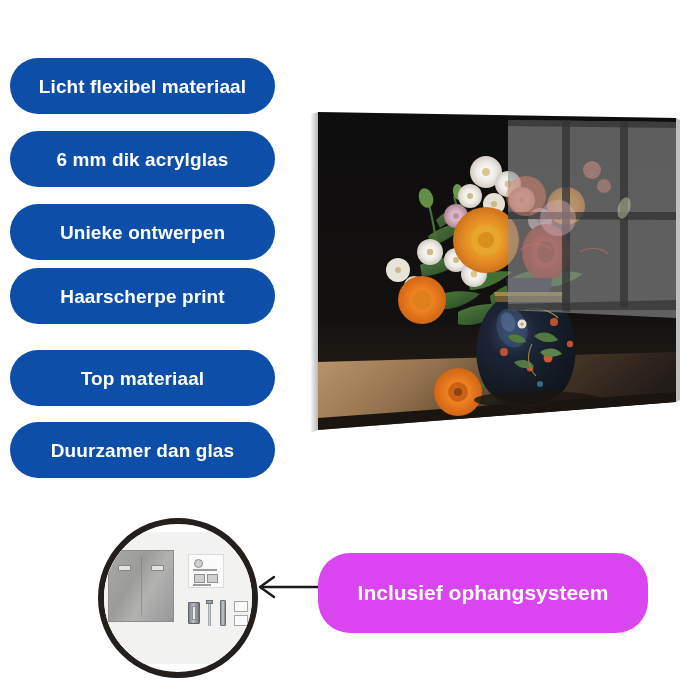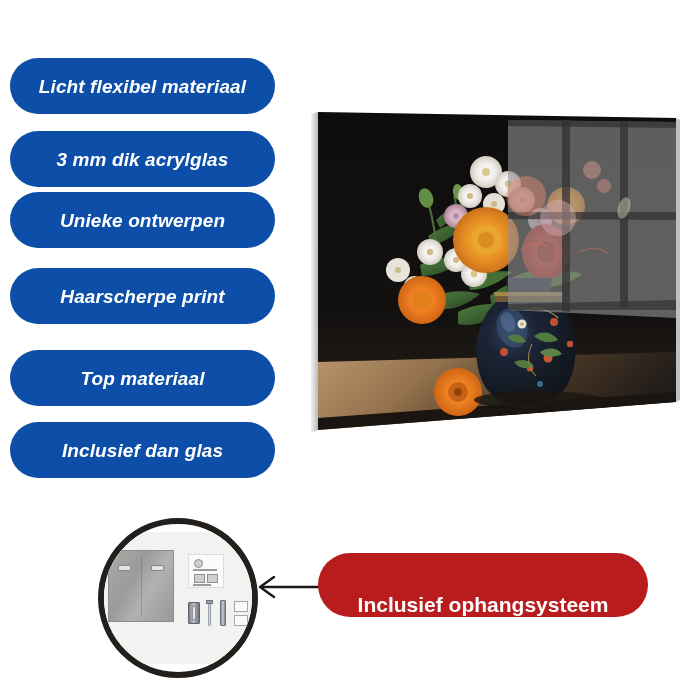--- a/index.html
+++ b/index.html
@@ -30,41 +30,40 @@
     align-items: center;
     justify-content: center;
     font-size: 19px;
     font-weight: bold;
     letter-spacing: 0.1px;
     box-sizing: border-box;
     padding: 0 12px;
     text-align: left;
     line-height: 1;
     white-space: nowrap;
-    font-style: italic;
   }
   #pill-0 { top: 58px; }
   #pill-1 { top: 131px; }
-  #pill-2 { top: 192px; }
+  #pill-2 { top: 204px; }
   #pill-3 { top: 268px; }
   #pill-4 { top: 350px; }
   #pill-5 { top: 422px; }
 
   
   .callout-pill {
     position: absolute;
     left: 318px;
     top: 553px;
     width: 330px;
-    height: 64px;
+    height: 80px;
     border-radius: 32px;
-    background: #b91c1c;
+    background: #d946ef;
     color: #ffffff;
     display: flex;
-    align-items: flex-end;
+    align-items: center;
     justify-content: center;
     font-size: 21px;
     font-weight: bold;
     white-space: nowrap;
     box-sizing: border-box;
   }
 
   
   .arrow-wrap {
     position: absolute;
@@ -205,33 +204,33 @@
   }
   .print svg { display: block; }
 </style>
 </head>
 <body>
 
 <div class="pill" id="pill-0">
   <span>Licht flexibel materiaal</span>
 </div>
 <div class="pill" id="pill-1">
-  <span>3 mm dik acrylglas</span>
+  <span>6 mm dik acrylglas</span>
 </div>
 <div class="pill" id="pill-2">
   <span>Unieke ontwerpen</span>
 </div>
 <div class="pill" id="pill-3">
   <span>Haarscherpe print</span>
 </div>
 <div class="pill" id="pill-4">
   <span>Top materiaal</span>
 </div>
 <div class="pill" id="pill-5">
-  <span>Inclusief dan glas</span>
+  <span>Duurzamer dan glas</span>
 </div>
 
 <div class="print">
   <svg width="380" height="350" viewBox="0 0 380 350" xmlns="http://www.w3.org/2000/svg">
     <defs>
 
       <clipPath id="faceClip">
         <polygon points="10,12 368,18 368,302 10,330"></polygon>
       </clipPath>
       <clipPath id="reflClip">

